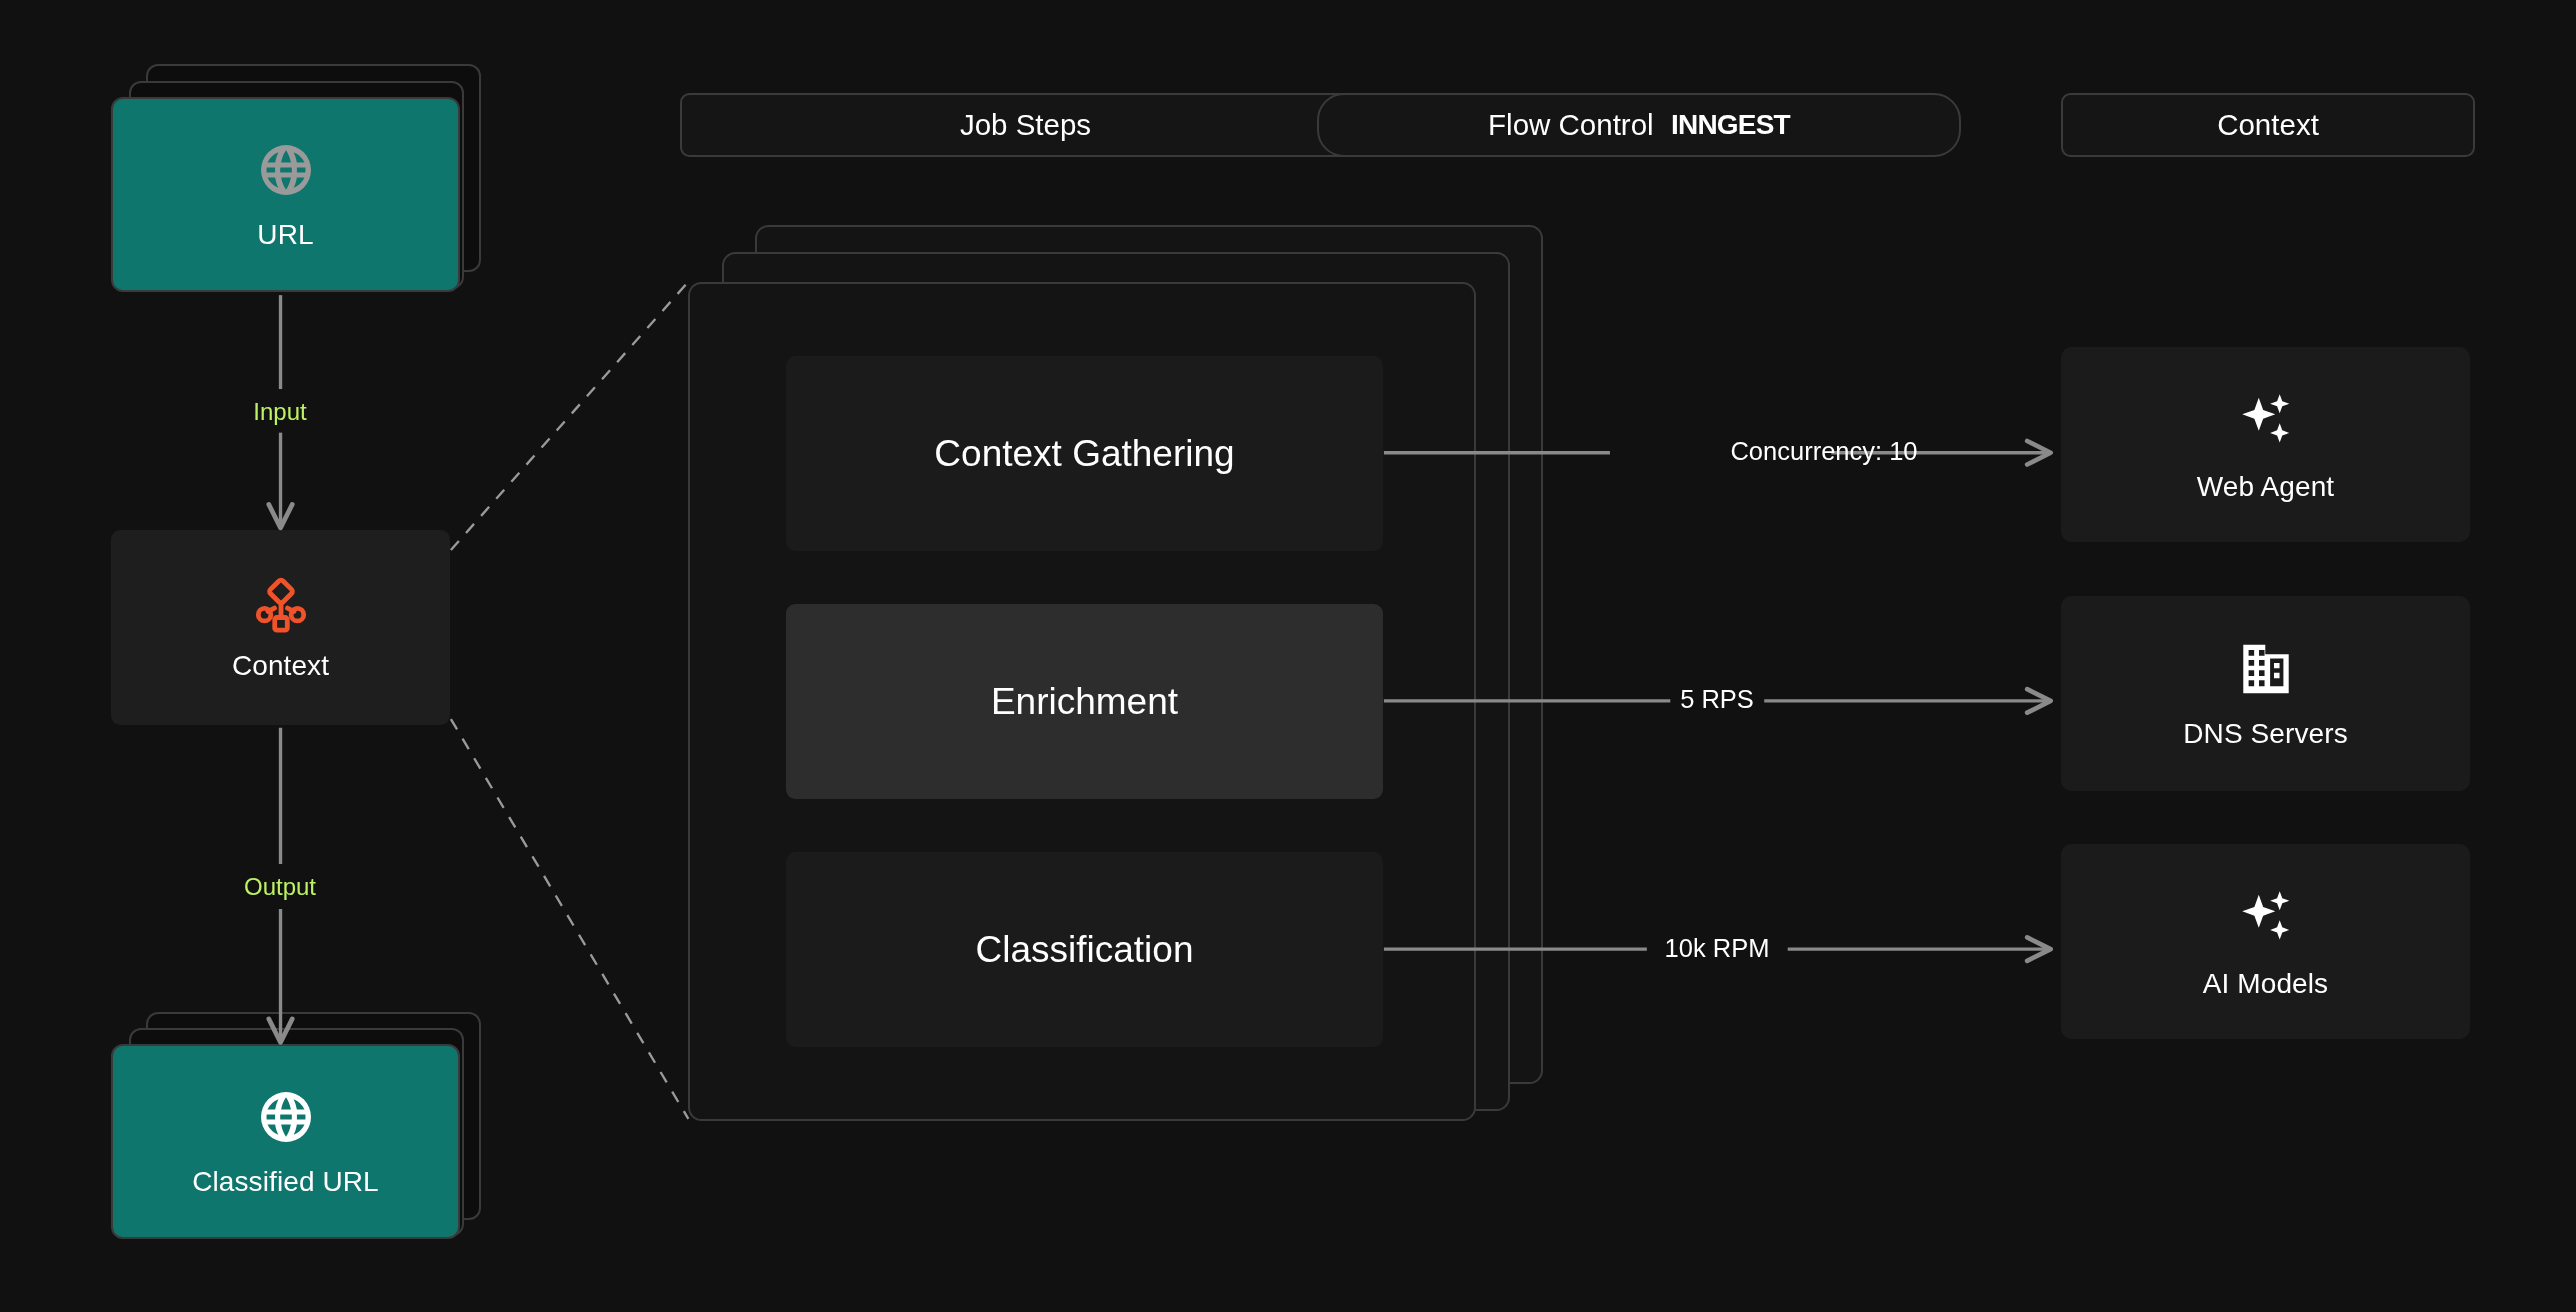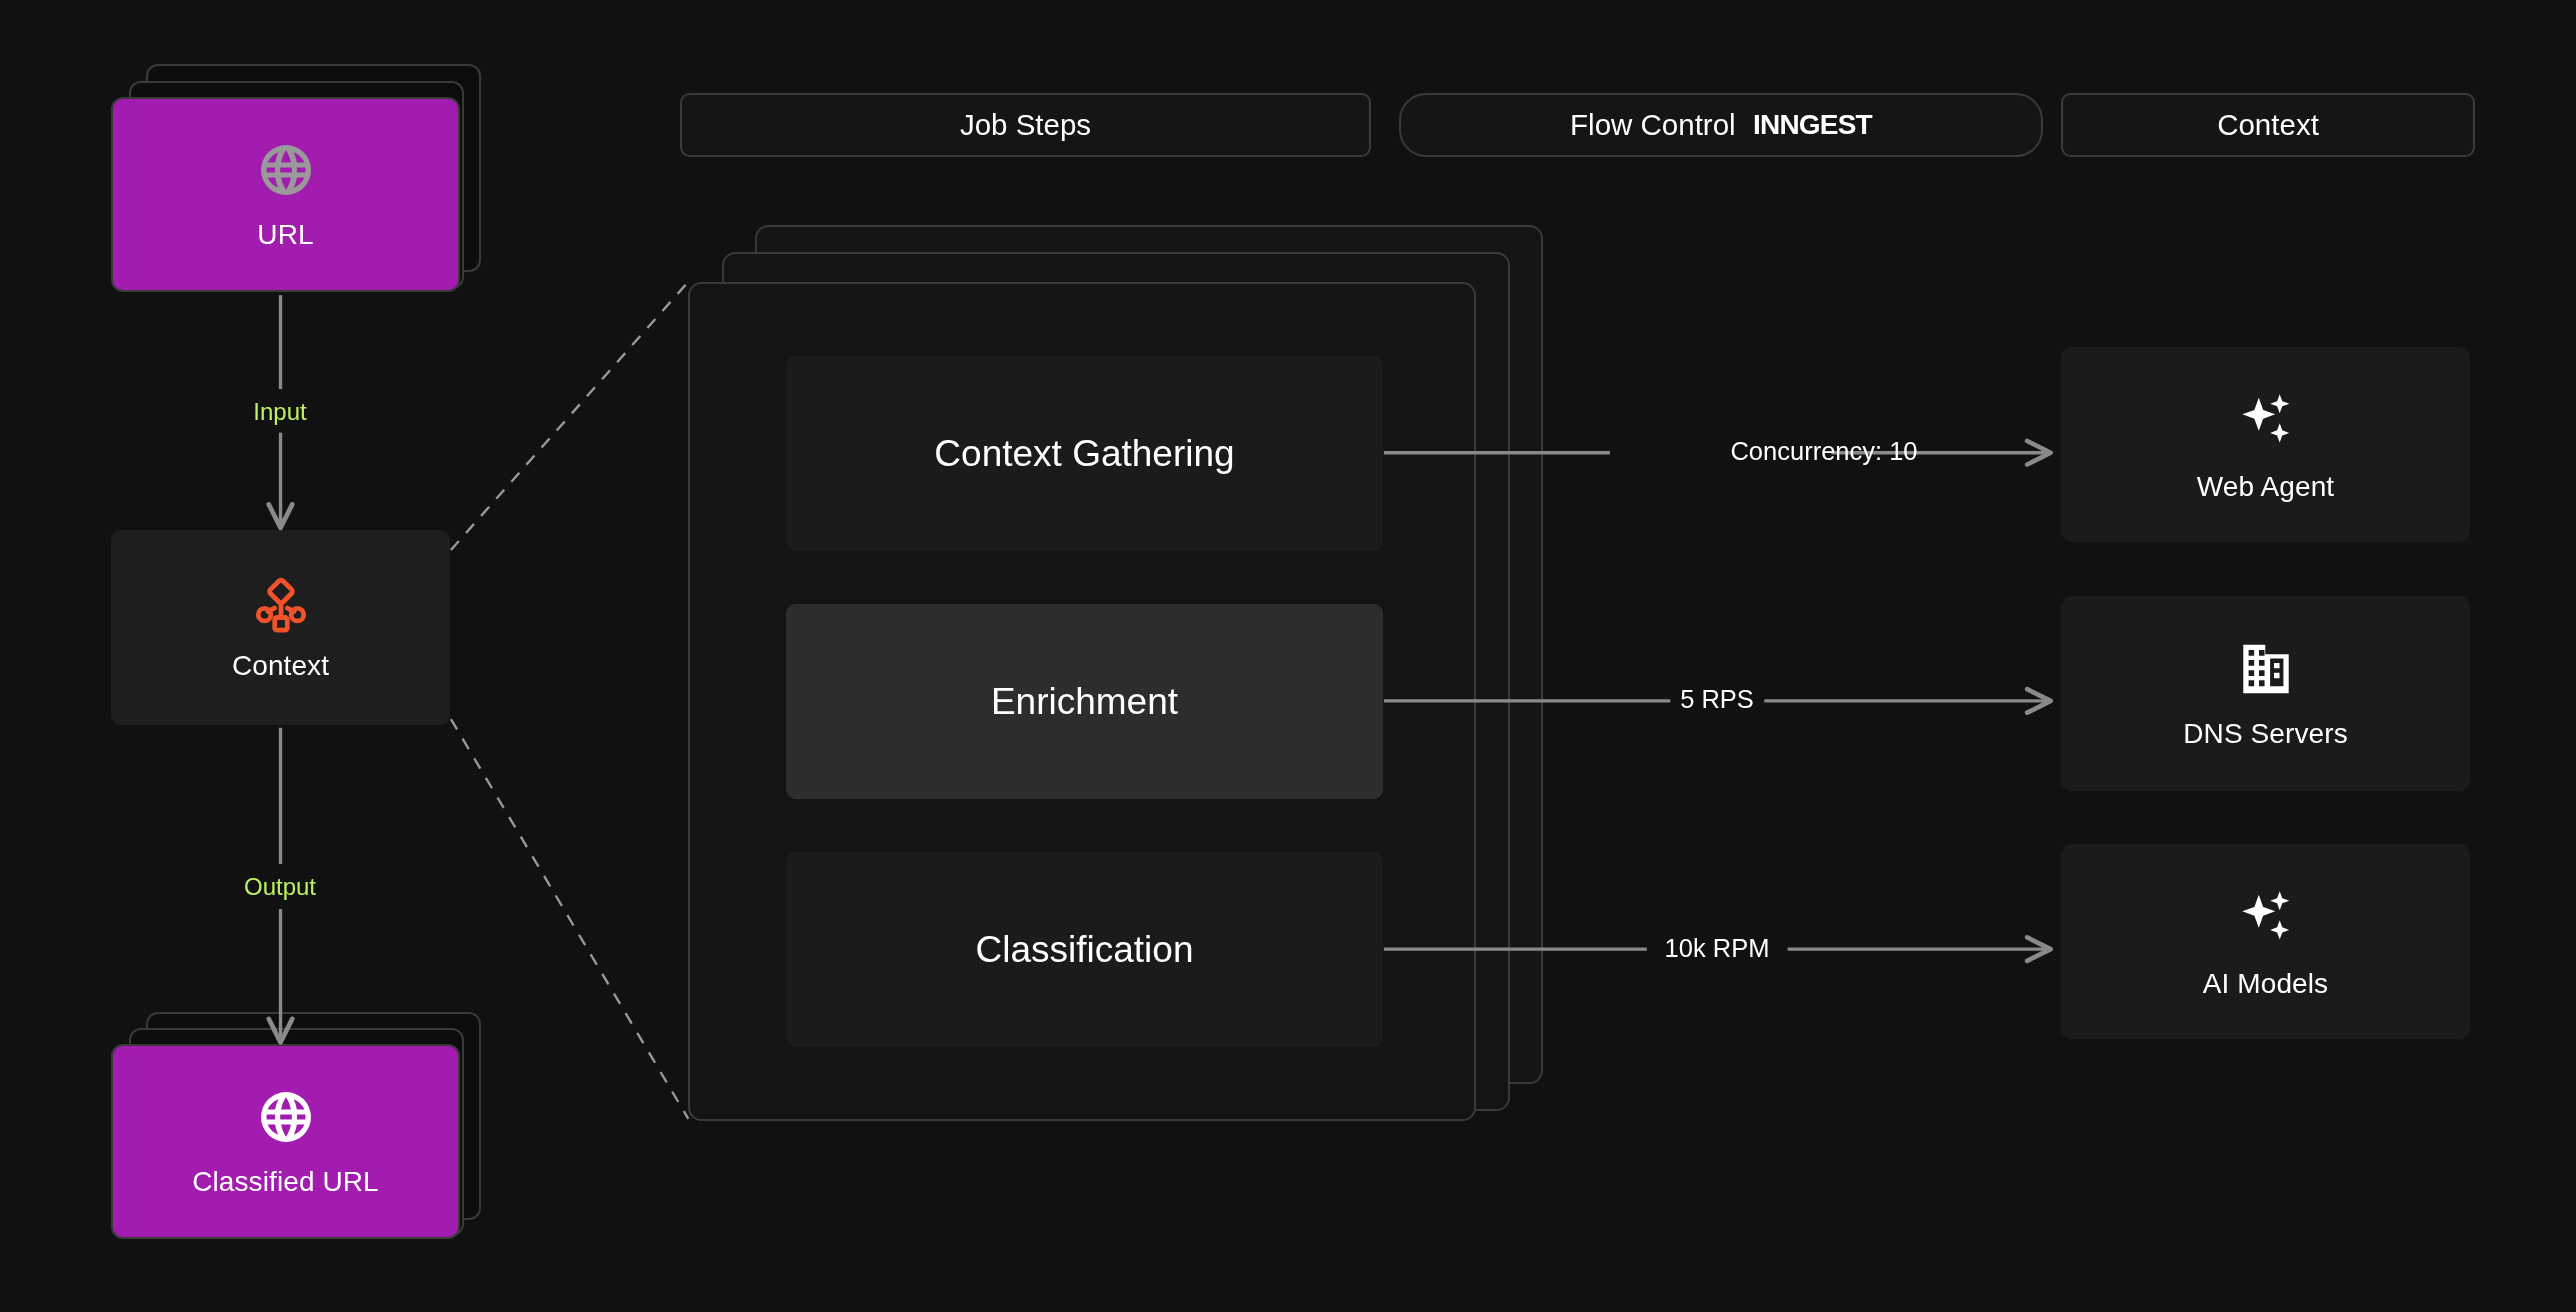--- a/index.html
+++ b/index.html
@@ -11,21 +11,21 @@
     position:relative;
     width:2576px;
     height:1312px;
     background:#111111;
     overflow:hidden;
   }
 
   
   .node-card{
     position:absolute;
-    background:#a21caf;
+    background:#0f766e;
     border:2px solid #3a3a3a;
     border-radius:12px;
     box-sizing:border-box;
     display:flex;
     flex-direction:column;
     align-items:center;
     justify-content:center;
     gap:19px;
   }
   .node-ghost{
@@ -139,21 +139,21 @@
 </style>
 </head>
 <body>
 
 <div id="stage">
 
   <div class="tab" style="left:680px;width:691px;">
     <span class="tab-label">Job Steps</span>
   </div>
 
-  <div class="tab" style="left:1399px;width:644px;border-radius:27px;">
+  <div class="tab" style="left:1317px;width:644px;border-radius:27px;">
     <span class="tab-label">Flow Control</span>
     <span class="tab-brand">INNGEST</span>
   </div>
 
   <div class="tab" style="left:2061px;width:414px;align-items:center;">
     <span class="tab-label">Context</span>
   </div>
 
   <div class="node-ghost" style="left:146px;top:64px;width:335px;height:208px;"></div>
   <div class="node-ghost" style="left:129px;top:81px;width:335px;height:208px;"></div>

